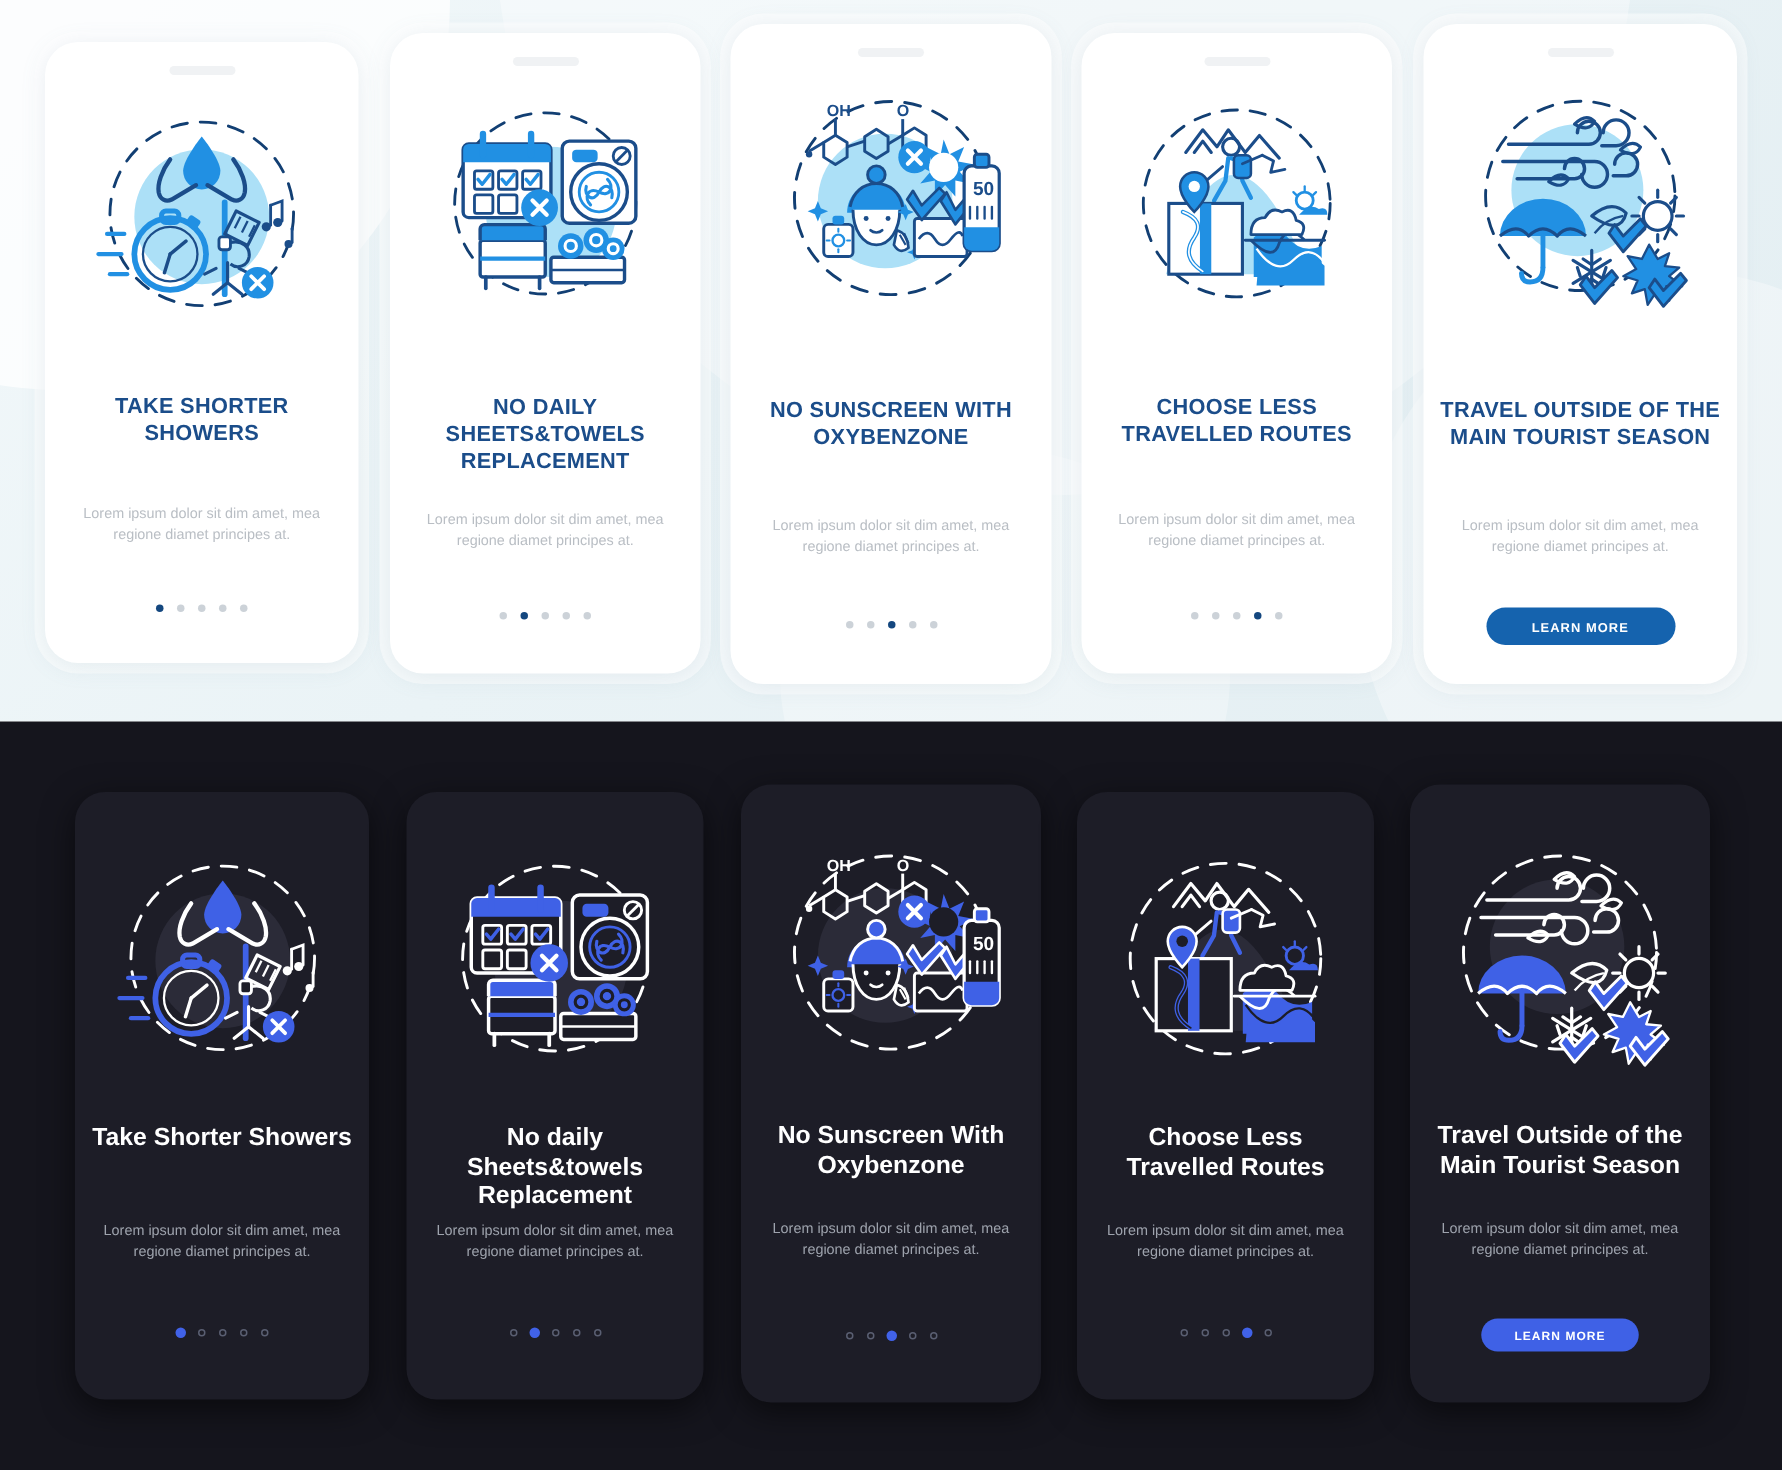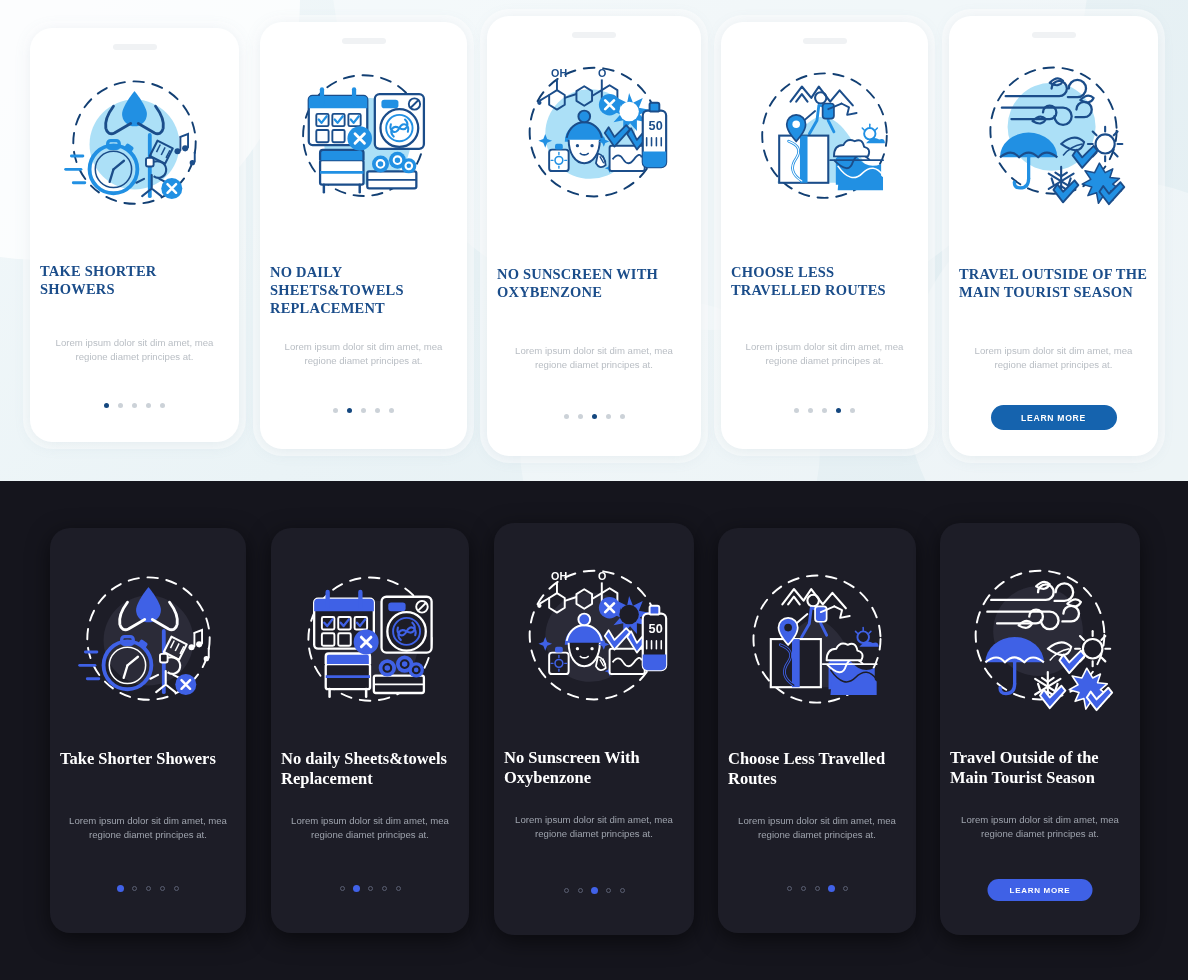--- a/index.html
+++ b/index.html
@@ -70,23 +70,22 @@
     position: absolute;
     left: 0; right: 0;
     display: flex;
     align-items: center;
     justify-content: center;
   }
 
   .card-title {
     position: absolute;
     left: 10px; right: 10px;
-    text-align: left;
+    text-align: center;
     font-weight: bold;
-    font-family: Liberation Serif, serif;
   }
   .card-title.light {
     color: #1b4d8a;
     font-size: 14.5px;
     line-height: 18px;
     letter-spacing: .2px;
   }
   .card-title.dark {
     color: #ffffff;
     font-size: 16.5px;

